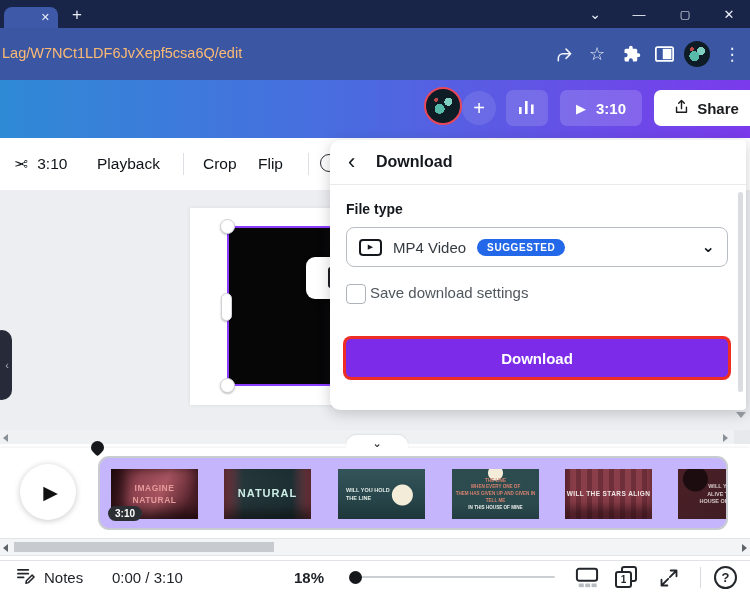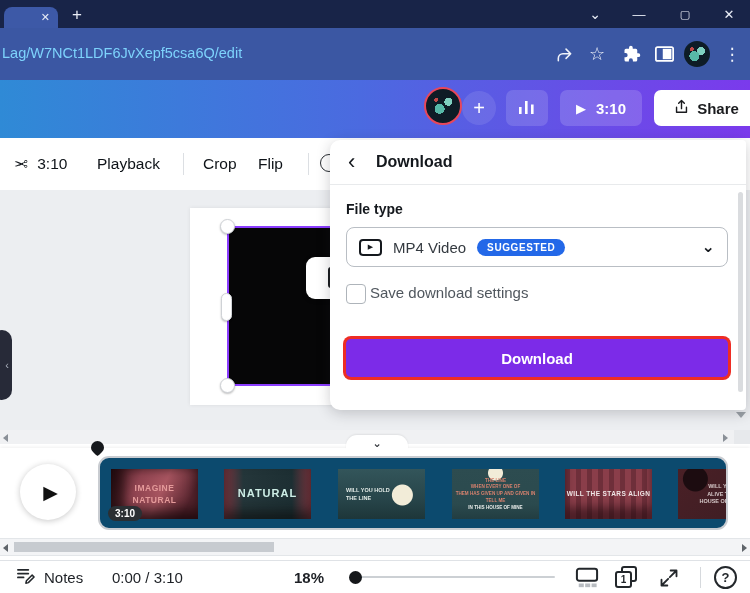--- a/index.html
+++ b/index.html
@@ -15,21 +15,21 @@
   .newtab { position:absolute; left:66px; top:5px; width:22px; height:20px; color:#e9edf6;
             font-size:17px; display:flex; align-items:center; justify-content:center; }
   .wctl { position:absolute; top:0; height:28px; display:flex; align-items:center; justify-content:center;
           width:30px; color:#e9edf6; font-size:13px; }
   .wctl.menu  { left:580px; font-size:14px; }
   .wctl.min   { left:624px; }
   .wctl.max   { left:670px; font-size:11px; }
   .wctl.close { left:714px; font-size:13px; }
 
   .browser-toolbar { position:absolute; left:0; top:28px; width:750px; height:52px; background:#3b57a3; }
-  .url-text { position:absolute; left:2px; top:17px; color:#7dd3fc; font-size:14.5px; white-space:nowrap; }
+  .url-text { position:absolute; left:2px; top:17px; color:#fdba74; font-size:14.5px; white-space:nowrap; }
   .bt-icon { position:absolute; top:14px; width:24px; height:24px; display:flex; align-items:center; justify-content:center; color:#f0f3fa; }
   .bt-icon svg { display:block; }
   .star-glyph { font-size:18px; line-height:1; }
   .dots-glyph { font-size:17px; line-height:1; letter-spacing:0; }
   .avatar { border-radius:50%;
             background: radial-gradient(circle at 40% 58%, #57b9a8 0 5px, rgba(0,0,0,0) 5px),
                         radial-gradient(circle at 66% 38%, #7fd0c0 0 4px, rgba(0,0,0,0) 4px),
                         radial-gradient(circle at 30% 32%, #c04848 0 2px, rgba(0,0,0,0) 2px),
                         #0e1c26; }
   .browser-avatar { position:absolute; left:684px; top:13px; width:26px; height:26px; }
@@ -84,21 +84,21 @@
   
   .timeline { position:absolute; left:0; top:448px; width:750px; height:112px; background:#fff;
               box-shadow:0 -1px 3px rgba(0,0,0,0.06); }
   .notch { position:absolute; left:346px; top:-13px; width:62px; height:14px; background:#fff;
            border-radius:11px 11px 0 0; box-shadow:0 -1px 2px rgba(0,0,0,0.07); display:flex;
            align-items:flex-end; justify-content:center; color:#33373c; font-size:11px; font-weight:700; line-height:0.9; }
   .playhead { position:absolute; left:91px; top:-7px; }
   .tl-play { position:absolute; left:20px; top:16px; width:56px; height:56px; border-radius:50%; background:#fff;
              box-shadow:0 1px 6px rgba(0,0,0,0.22); display:flex; align-items:center; justify-content:center;
              color:#111; font-size:19px; padding-left:5px; }
-  .thumbs-box { position:absolute; left:98px; top:8px; width:630px; height:74px; background:#0c4a6e;
+  .thumbs-box { position:absolute; left:98px; top:8px; width:630px; height:74px; background:#c4b5fd;
                 border:2px solid #c9ccd1; border-radius:11px; overflow:hidden; }
   .thumb { position:absolute; top:11px; width:87px; height:50px; display:flex; flex-direction:column;
            align-items:center; justify-content:center; gap:1px; overflow:hidden; text-align:center; }
   .thumb .line { display:block; line-height:1.25; font-weight:700; white-space:nowrap; }
   .thumb1 { left:11px;  background:linear-gradient(115deg,#3a161c 0%,#8f4350 30%,#a85560 55%,#5a2630 85%);
             box-shadow:inset 0 -10px 14px rgba(20,5,8,0.7), inset 14px 0 10px rgba(20,5,8,0.55); }
   .thumb1 .line { font-size:8.5px; color:#e49a9a; letter-spacing:0.5px; }
   .thumb2 { left:124px; background:linear-gradient(90deg,#7e3640 0%,#24363a 22%,#1d2f33 78%,#7e3640 100%);
             box-shadow:inset 0 -8px 12px rgba(10,10,10,0.6); }
   .thumb2 .line { font-size:11px; color:#cdeee6; letter-spacing:1px; font-weight:800; }

